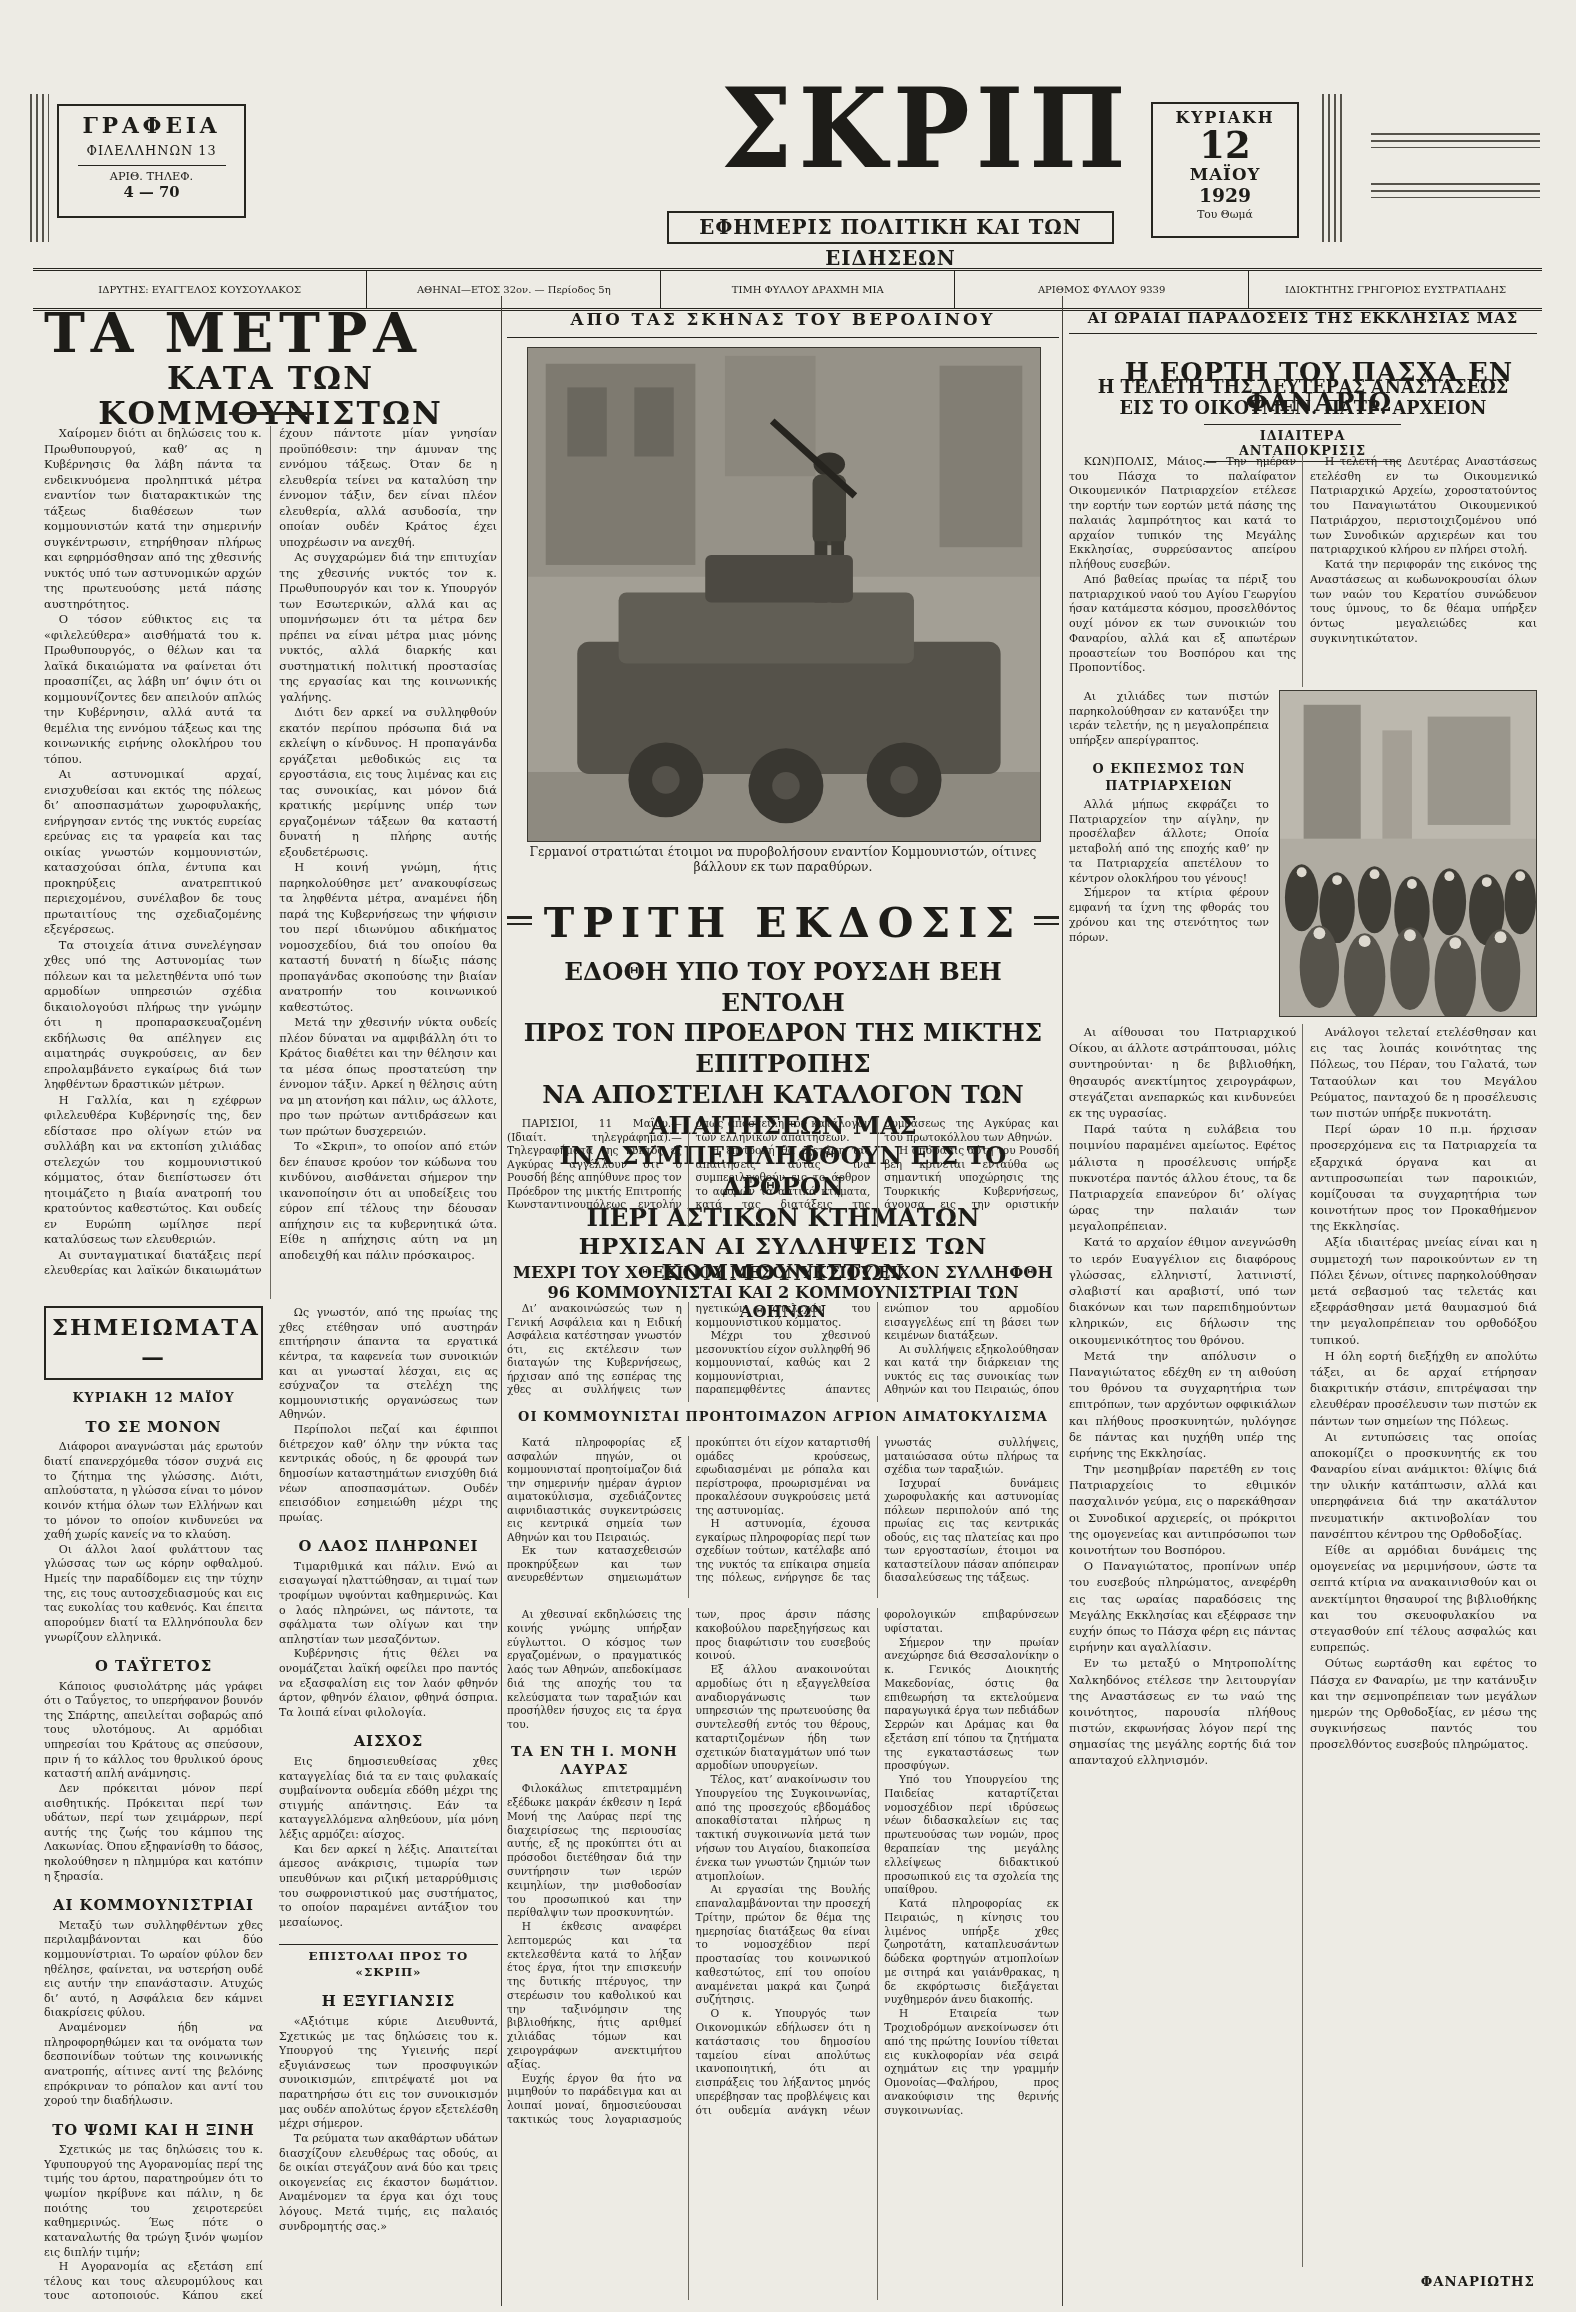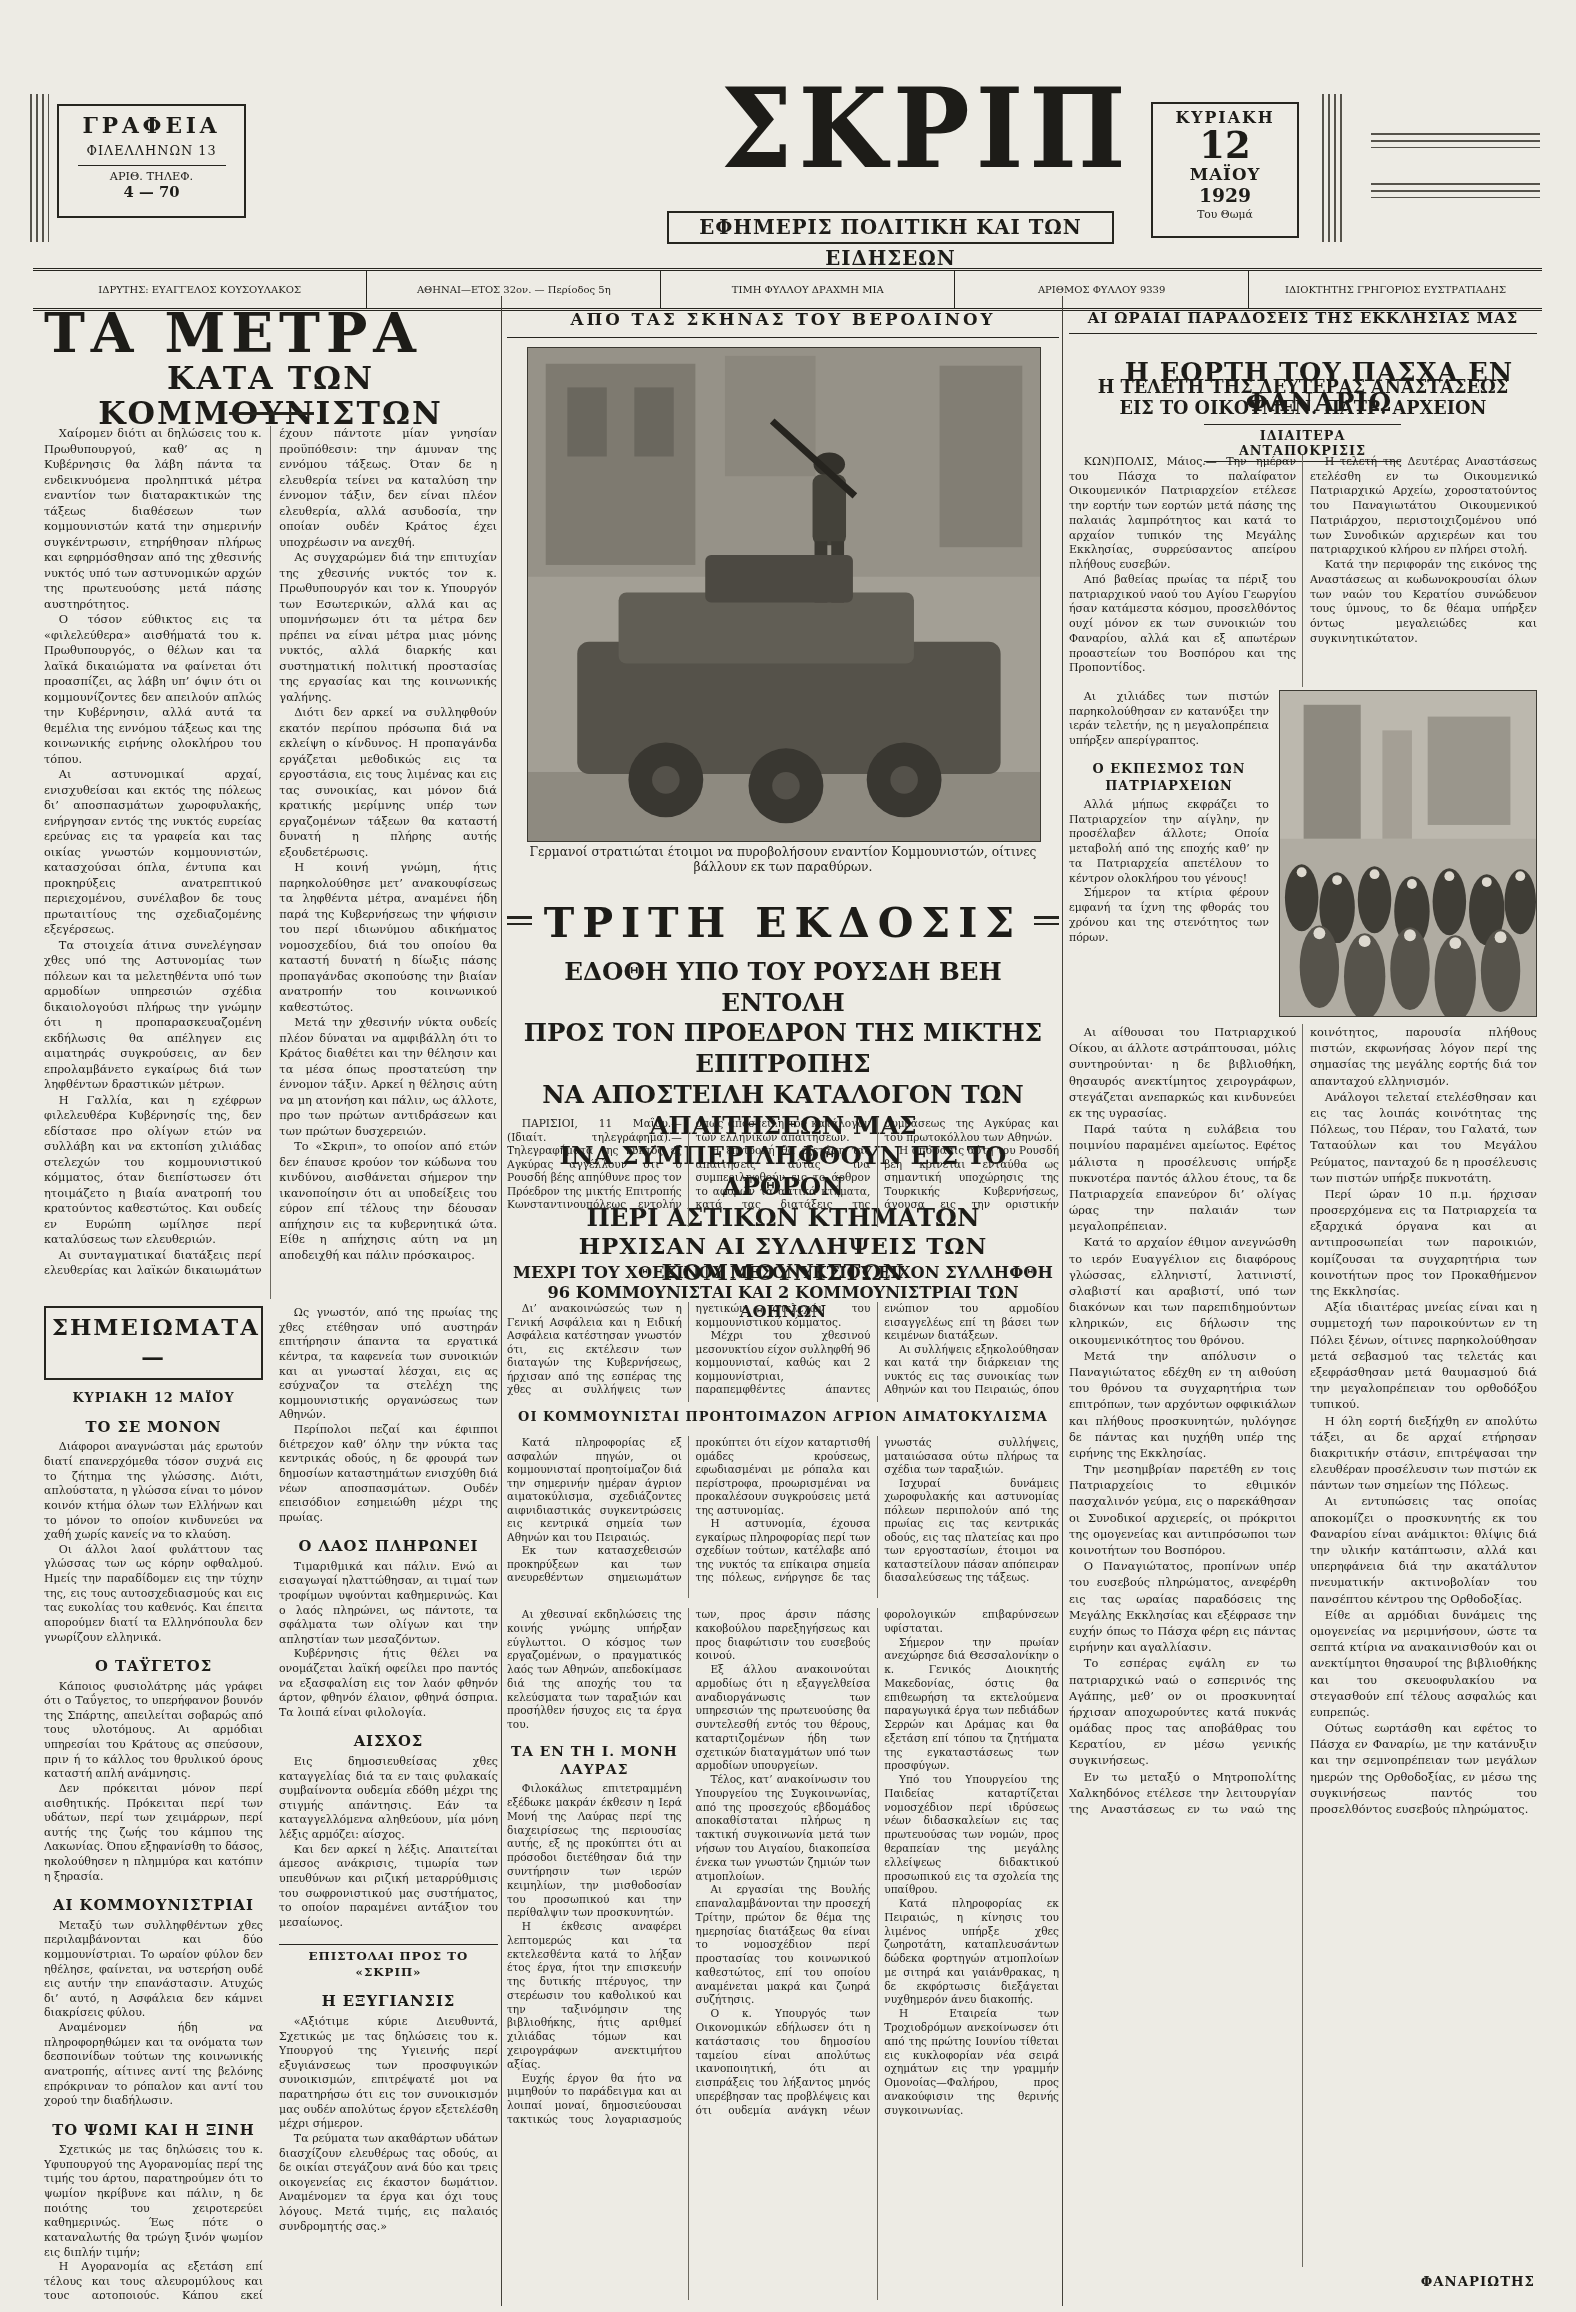--- a/index.html
+++ b/index.html
@@ -310,21 +310,20 @@
     </div>
   </div>
 
   <div class="f-lower">
       <p class="para">Αι αίθουσαι του Πατριαρχικού Οίκου, αι άλλοτε αστράπτουσαι, μόλις συντηρούνται· η δε βιβλιοθήκη, θησαυρός ανεκτίμητος χειρογράφων, στεγάζεται ανεπαρκώς και κινδυνεύει εκ της υγρασίας.</p>
       <p class="para">Παρά ταύτα η ευλάβεια του ποιμνίου παραμένει αμείωτος. Εφέτος μάλιστα η προσέλευσις υπήρξε πυκνοτέρα παντός άλλου έτους, τα δε Πατριαρχεία επανεύρον δι’ ολίγας ώρας την παλαιάν των μεγαλοπρέπειαν.</p>
       <p class="para">Κατά το αρχαίον έθιμον ανεγνώσθη το ιερόν Ευαγγέλιον εις διαφόρους γλώσσας, ελληνιστί, λατινιστί, σλαβιστί και αραβιστί, υπό των διακόνων και των παρεπιδημούντων κληρικών, εις δήλωσιν της οικουμενικότητος του θρόνου.</p>
       <p class="para">Μετά την απόλυσιν ο Παναγιώτατος εδέχθη εν τη αιθούση του θρόνου τα συγχαρητήρια των επιτρόπων, των αρχόντων οφφικιάλων και πλήθους προσκυνητών, ηυλόγησε δε πάντας και ηυχήθη υπέρ της ειρήνης της Εκκλησίας.</p>
       <p class="para">Την μεσημβρίαν παρετέθη εν τοις Πατριαρχείοις το εθιμικόν πασχαλινόν γεύμα, εις ο παρεκάθησαν οι Συνοδικοί αρχιερείς, οι πρόκριτοι της ομογενείας και αντιπρόσωποι των κοινοτήτων του Βοσπόρου.</p>
       <p class="para">Ο Παναγιώτατος, προπίνων υπέρ του ευσεβούς πληρώματος, ανεφέρθη εις τας ωραίας παραδόσεις της Μεγάλης Εκκλησίας και εξέφρασε την ευχήν όπως το Πάσχα φέρη εις πάντας ειρήνην και αγαλλίασιν.</p>
-      <p class="para">Το εσπέρας εψάλη εν τω πατριαρχικώ ναώ ο εσπερινός της Αγάπης, μεθ’ ον οι προσκυνηταί ήρχισαν αποχωρούντες κατά πυκνάς ομάδας προς τας αποβάθρας του Κερατίου, εν μέσω γενικής συγκινήσεως.</p>
       <p class="para">Εν τω μεταξύ ο Μητροπολίτης Χαλκηδόνος ετέλεσε την λειτουργίαν της Αναστάσεως εν τω ναώ της κοινότητος, παρουσία πλήθους πιστών, εκφωνήσας λόγον περί της σημασίας της μεγάλης εορτής διά τον απανταχού ελληνισμόν.</p>
       <p class="para">Ανάλογοι τελεταί ετελέσθησαν και εις τας λοιπάς κοινότητας της Πόλεως, του Πέραν, του Γαλατά, των Ταταούλων και του Μεγάλου Ρεύματος, πανταχού δε η προσέλευσις των πιστών υπήρξε πυκνοτάτη.</p>
       <p class="para">Περί ώραν 10 π.μ. ήρχισαν προσερχόμενα εις τα Πατριαρχεία τα εξαρχικά όργανα και αι αντιπροσωπείαι των παροικιών, κομίζουσαι τα συγχαρητήρια των κοινοτήτων προς τον Προκαθήμενον της Εκκλησίας.</p>
       <p class="para">Αξία ιδιαιτέρας μνείας είναι και η συμμετοχή των παροικούντων εν τη Πόλει ξένων, οίτινες παρηκολούθησαν μετά σεβασμού τας τελετάς και εξεφράσθησαν μετά θαυμασμού διά την μεγαλοπρέπειαν του ορθοδόξου τυπικού.</p>
       <p class="para">Η όλη εορτή διεξήχθη εν απολύτω τάξει, αι δε αρχαί ετήρησαν διακριτικήν στάσιν, επιτρέψασαι την ελευθέραν προσέλευσιν των πιστών εκ πάντων των σημείων της Πόλεως.</p>
       <p class="para">Αι εντυπώσεις τας οποίας αποκομίζει ο προσκυνητής εκ του Φαναρίου είναι ανάμικτοι: θλίψις διά την υλικήν κατάπτωσιν, αλλά και υπερηφάνεια διά την ακατάλυτον πνευματικήν ακτινοβολίαν του πανσέπτου κέντρου της Ορθοδοξίας.</p>
       <p class="para">Είθε αι αρμόδιαι δυνάμεις της ομογενείας να μεριμνήσουν, ώστε τα σεπτά κτίρια να ανακαινισθούν και οι ανεκτίμητοι θησαυροί της βιβλιοθήκης και του σκευοφυλακίου να στεγασθούν επί τέλους ασφαλώς και ευπρεπώς.</p>
       <p class="para">Ούτως εωρτάσθη και εφέτος το Πάσχα εν Φαναρίω, με την κατάνυξιν και την σεμνοπρέπειαν των μεγάλων ημερών της Ορθοδοξίας, εν μέσω της συγκινήσεως παντός του προσελθόντος ευσεβούς πληρώματος.</p>
     </div>
   <div class="f-signature">ΦΑΝΑΡΙΩΤΗΣ</div>

